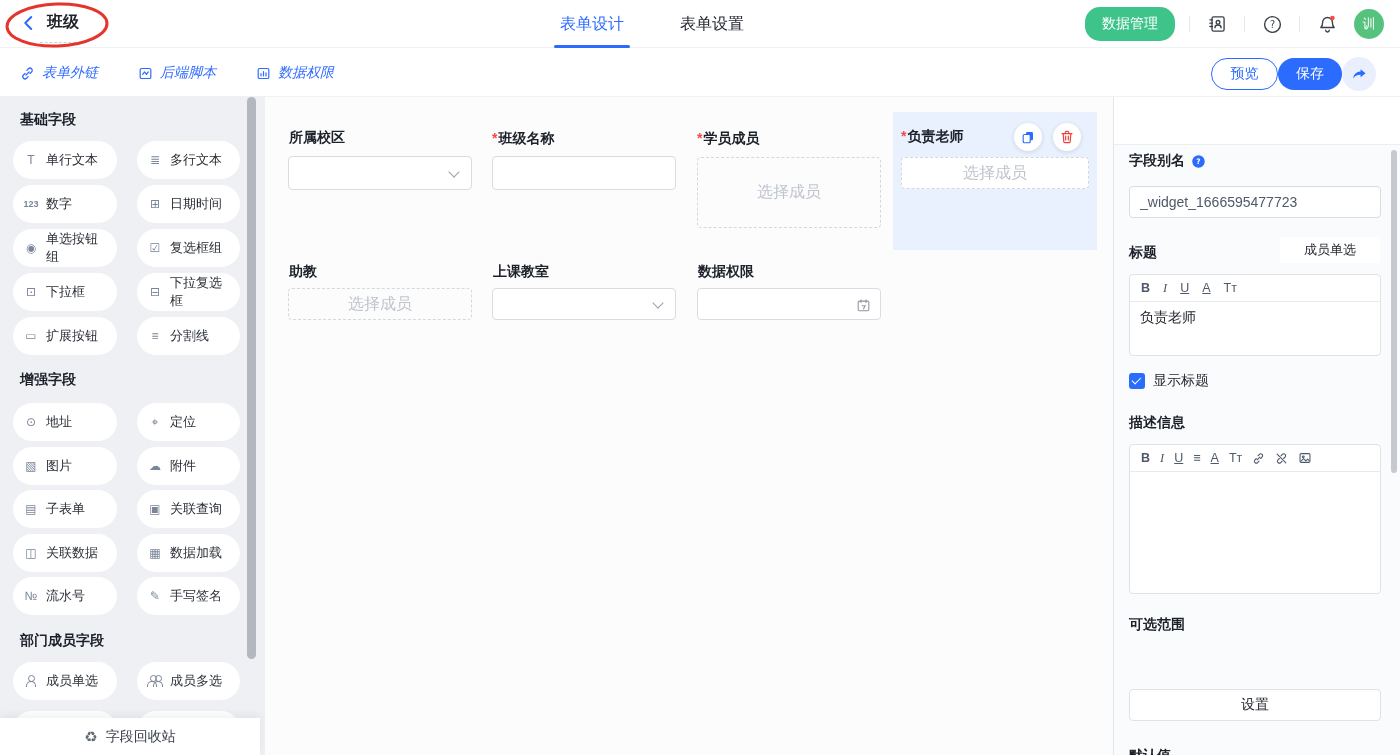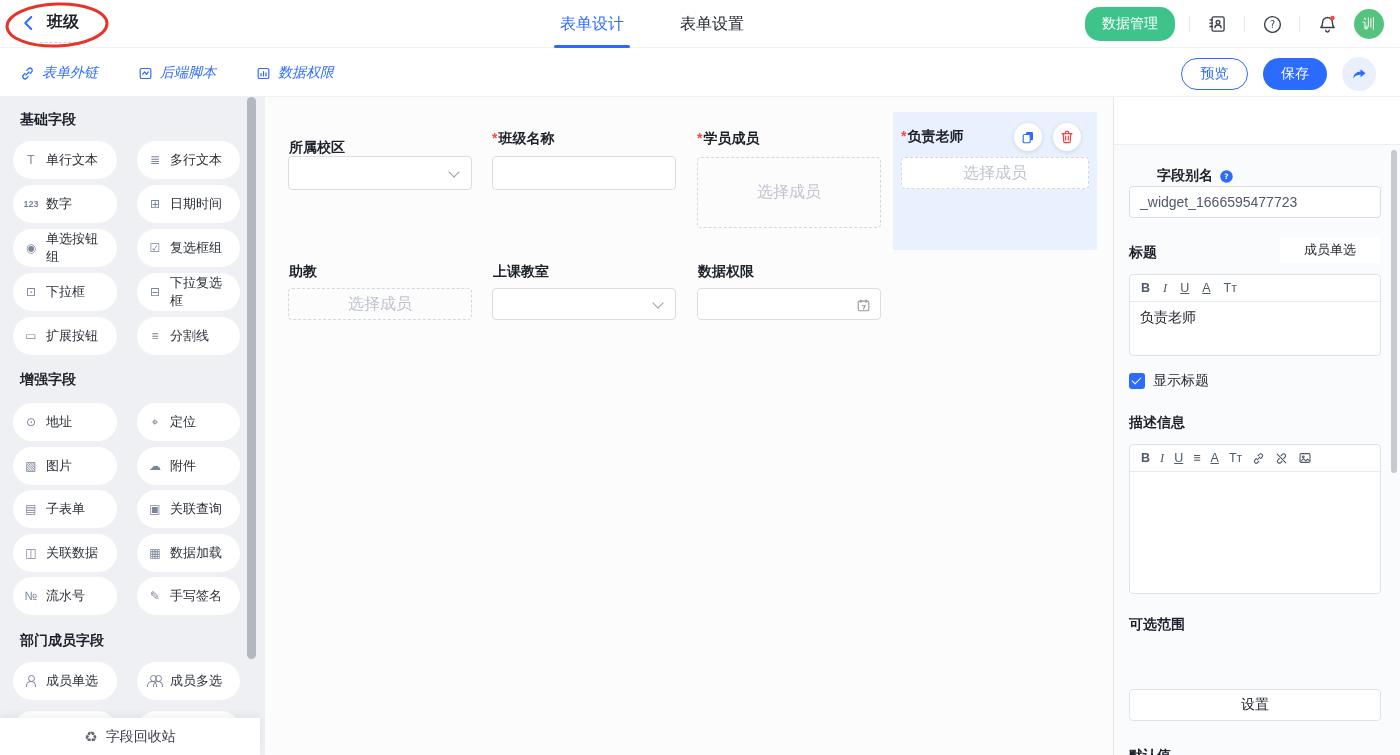--- a/index.html
+++ b/index.html
@@ -24,21 +24,21 @@
   .v-div { width:1px; height:16px; background:#e5e6eb; }
   .h-icon { width:26px; height:26px; display:flex; align-items:center; justify-content:center; cursor:pointer; position:relative; }
   .avatar { width:30px; height:30px; border-radius:50%; background:#55c27d; color:#fff; font-size:13px;
     display:flex; align-items:center; justify-content:center; cursor:pointer; }
 
   
   .toolbar { position:absolute; left:0; top:49px; width:1400px; height:48px; background:#fff;
     border-bottom:1px solid #f0f1f3; z-index:20; }
   .tb-links { position:absolute; left:20px; top:0; height:48px; display:flex; gap:40px; align-items:center; }
   .tb-link { display:flex; align-items:center; gap:7px; color:#2f6bff; font-size:14px; cursor:pointer;font-style:italic; }
-  .tb-right { position:absolute; right:24px; top:8px; display:flex; gap:15px; align-items:center; }
+  .tb-right { position:absolute; right:24px; top:8px; display:flex; align-items:center; }
   .btn-preview { width:67px; height:32px; border:1px solid #2b6cff; color:#2b6cff; border-radius:16px;
     font-size:14px; display:flex; align-items:center; justify-content:center; background:#fff; cursor:pointer; }
   .btn-save { width:64px; height:32px; background:#2b6cff; color:#fff; border-radius:16px;
     font-size:14px; display:flex; align-items:center; justify-content:center; cursor:pointer; }
   .btn-share { width:34px; height:34px; border-radius:50%; background:#e9effd; display:flex;
     align-items:center; justify-content:center; cursor:pointer; }
 
   
   .body { position:absolute; left:0; top:97px; width:1400px; height:658px; }
 
@@ -321,21 +321,21 @@
 
       <div class="sb-scroll"></div>
       <div class="recycle-bar">
         <span class="g">♻</span>
         <span>字段回收站</span>
       </div>
     </div>
 
     <div class="canvas">
 
-      <div class="f-label" style="left:23px; top:40px;"><span class="req"></span><span>所属校区</span></div>
+      <div class="f-label" style="left:23px; top:30px;"><span class="req"></span><span>所属校区</span></div>
       <div class="ctl" style="left:23px; top:59px;">
           <span class="chev"></span>
         </div>
 
       <div class="f-label" style="left:227px; top:31px;"><span class="req">*</span><span>班级名称</span></div>
       <div class="ctl" style="left:227px; top:59px;"></div>
 
       <div class="f-label" style="left:432px; top:31px;"><span class="req">*</span><span>学员成员</span></div>
       <div class="member-box" style="left:432px; top:60px; height:71px; background:transparent;">
           <span>选择成员</span>
@@ -381,21 +381,21 @@
             <path d="M10 12.5h4.5l-2.5 5"></path>
           </svg>
         </span>
       </div>
     </div>
 
     <div class="panel">
       <div class="panel-tabs">
       </div>
 
-      <div class="p-heading" style="top:70px;margin-left:28px;">
+      <div class="p-heading" style="top:55px;">
         <span>字段别名</span>
         <span>
           <svg width="15" height="15" viewBox="0 0 24 24">
               <circle cx="12" cy="12" r="10" fill="#2b6cff"></circle>
               <text x="12" y="16.2" text-anchor="middle" font-size="12" font-weight="bold" fill="#fff" font-family="DejaVu Sans">?</text>
             </svg>
         </span>
       </div>
       <input class="p-input" style="top: 89px;" value="_widget_1666595477723">
 

